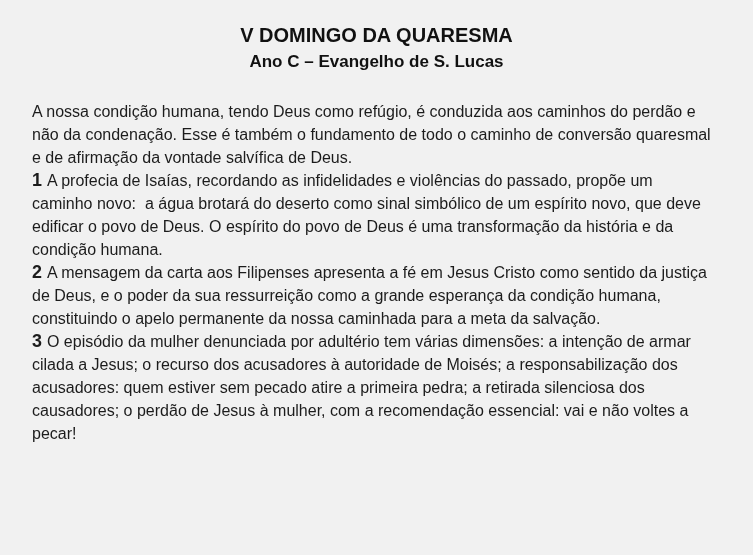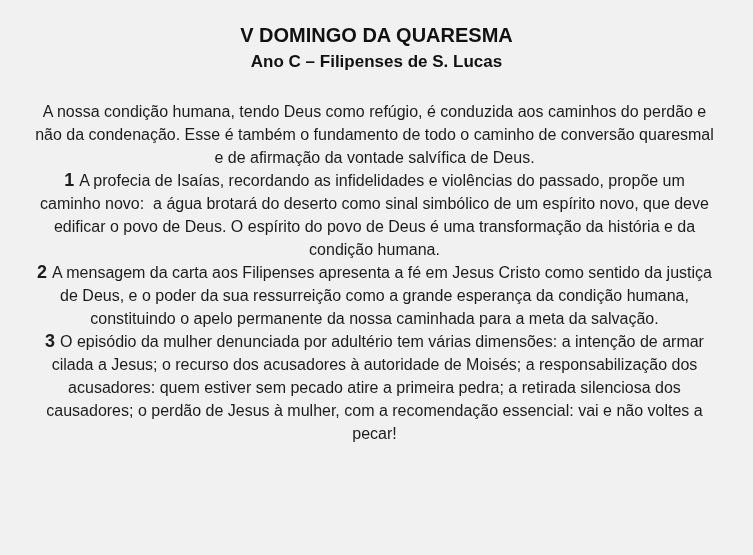--- a/index.html
+++ b/index.html
@@ -37,21 +37,21 @@
   }
   .header .date {
     font-size: 22px;
     line-height: 30px;
     font-weight: bold;
     color: #111111;
   }
   .body-text {
     margin-top: 25px;
     padding: 0 36px 0 32px;
-    text-align: center;
+    text-align: left;
   }
   .body-text p {
     margin: 0;
     font-size: 16px;
     line-height: 23px;
     white-space: pre-wrap;
     color: #1c1c1c;
   }
   .para-number {
     font-weight: bold;
@@ -59,21 +59,21 @@
     margin-right: 5px;
   }
 </style>
 </head>
 <body>
 
 <div class="page">
 
   <div class="header">
     <div class="title">V DOMINGO DA QUARESMA</div>
-    <div class="subtitle">Ano C – Filipenses de S. Lucas</div>
+    <div class="subtitle">Ano C – Evangelho de S. Lucas</div>
   </div>
 
   <div class="body-text">
 
     <p><span>A nossa condição humana, tendo Deus como refúgio, é conduzida aos caminhos do perdão e não da condenação. Esse é também o fundamento de todo o caminho de conversão quaresmal e de afirmação da vontade salvífica de Deus.</span></p>
 
     <p><span class="para-number">1</span><span>A profecia de Isaías, recordando as infidelidades e violências do passado, propõe um caminho novo:  a água brotará do deserto como sinal simbólico de um espírito novo, que deve edificar o povo de Deus. O espírito do povo de Deus é uma transformação da história e da condição humana.</span></p>
 
     <p><span class="para-number">2</span><span>A mensagem da carta aos Filipenses apresenta a fé em Jesus Cristo como sentido da justiça de Deus, e o poder da sua ressurreição como a grande esperança da condição humana, constituindo o apelo permanente da nossa caminhada para a meta da salvação.</span></p>
 

